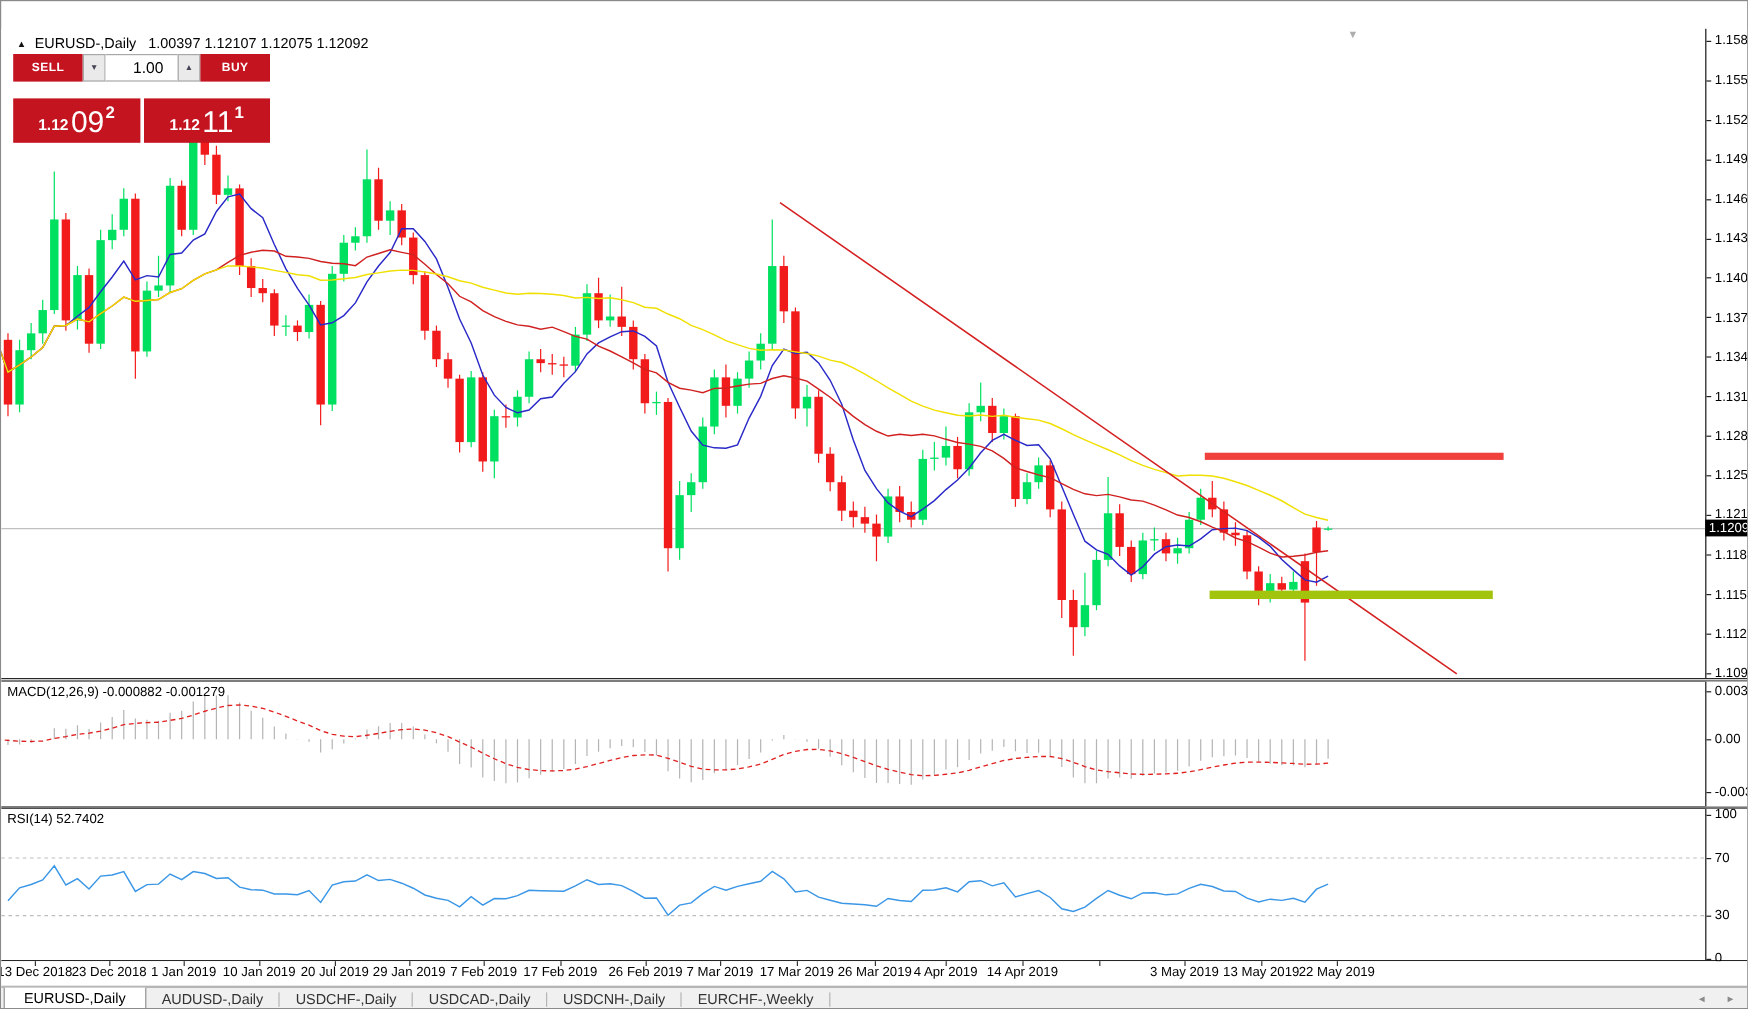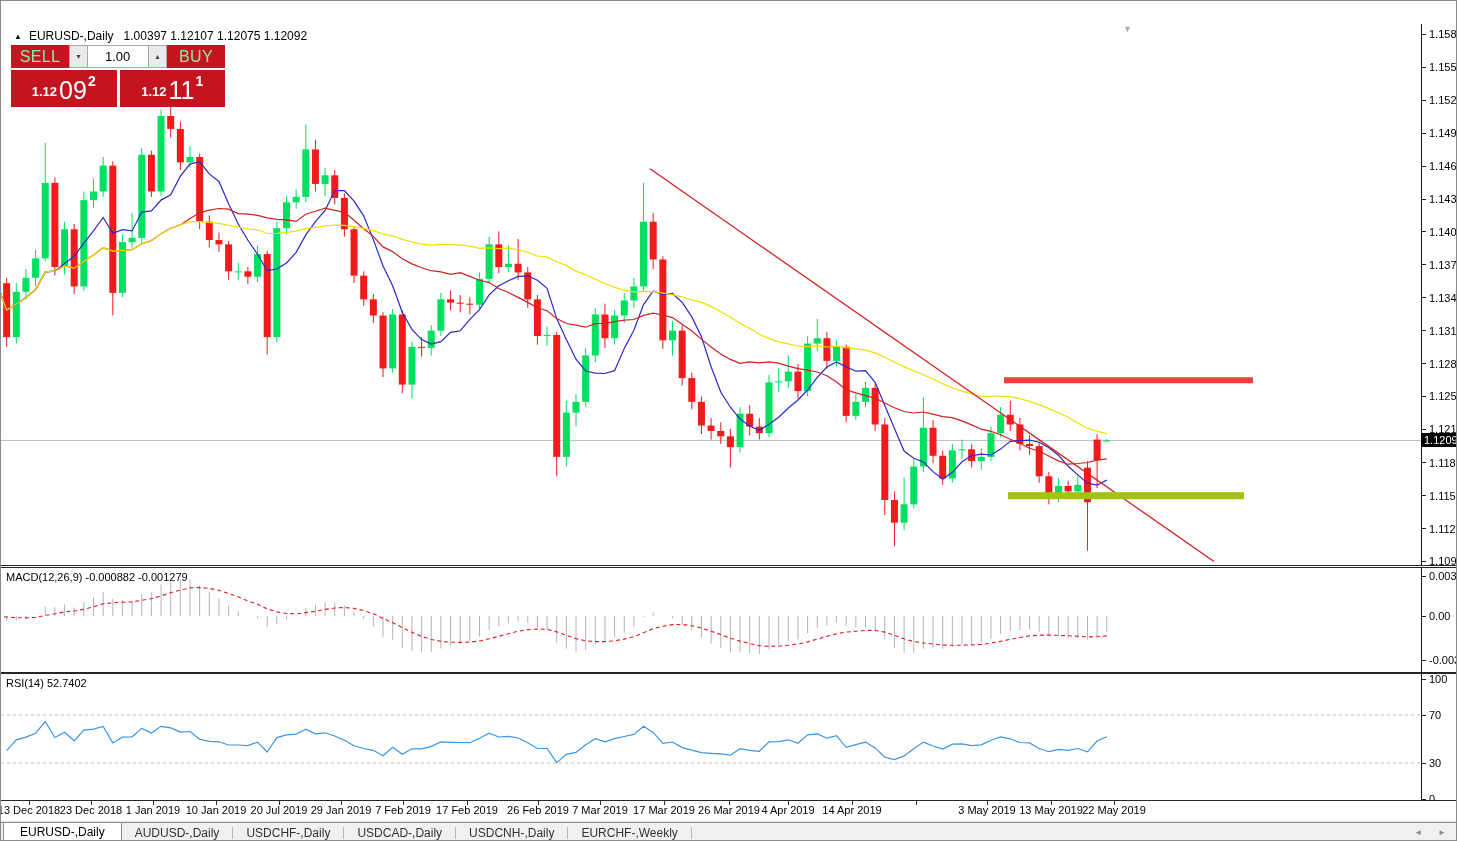--- a/index.html
+++ b/index.html
@@ -24,27 +24,27 @@
              font-size:11px;line-height:14px;padding-left:3px;z-index:5;}
   .ind-label{position:absolute;left:5px;top:3px;font-size:11px;color:#000;white-space:nowrap;}
   
   .chart-title{position:absolute;left:13px;top:5px;display:flex;align-items:center;font-size:12px;color:#000;z-index:4;}
   .chart-title .tri{font-size:8px;margin-right:7px;color:#111;}
   .chart-title .sym{margin-right:10px;}
   .bar-marker{position:absolute;left:1122px;top:0px;font-size:9px;color:#adadad;z-index:4;}
   
   .trade-panel{position:absolute;left:10px;top:21px;width:214px;z-index:6;}
   .tp-row1{display:flex;height:23px;}
-  .btn-trade{width:58px;background:#c41420;color:#86efac;font-size:16px;display:flex;align-items:center;
-             justify-content:center;letter-spacing:.4px;}
+  .btn-trade{width:58px;background:#c41420;color:#ffffff;font-size:10px;display:flex;align-items:center;
+             justify-content:center;letter-spacing:.4px;font-weight:bold;}
   .spinbtn{width:19px;background:#eaeaea;border:1px solid #a8a8a8;box-sizing:border-box;display:flex;
            align-items:center;justify-content:center;font-size:7px;color:#445;}
   .vol-input{flex:1;width:56px;border:1px solid #a8a8a8;border-left:none;border-right:none;outline:none;
-             text-align:left;font-size:13px;font-family:"Liberation Sans",sans-serif;padding:0 6px 0 17px;box-sizing:border-box;}
-  .tp-row2{display:flex;margin-top:2px;height:37px;}
+             text-align:center;font-size:13px;font-family:"Liberation Sans",sans-serif;padding:0 6px 0 17px;box-sizing:border-box;}
+  .tp-row2{display:flex;margin-top:14px;height:37px;}
   .quote{flex:1;background:#c41420;color:#fff;display:flex;align-items:flex-end;justify-content:center;
          padding-bottom:3px;position:relative;}
   .quote + .quote{margin-left:3px;}
   .q-small{font-size:13px;font-weight:700;margin:0 2px 5px 0;}
   .q-big{font-size:25px;line-height:27px;font-weight:400;}
   .q-sup{font-size:14px;font-weight:700;margin:0 0 15px 1px;}
   
   .date-strip{position:absolute;top:800px;left:0;width:1455px;height:20px;background:#fff;
               border-bottom:1px solid #e2e2e2;}
   .dtick{position:absolute;top:0;width:1px;height:4px;background:#333;}

